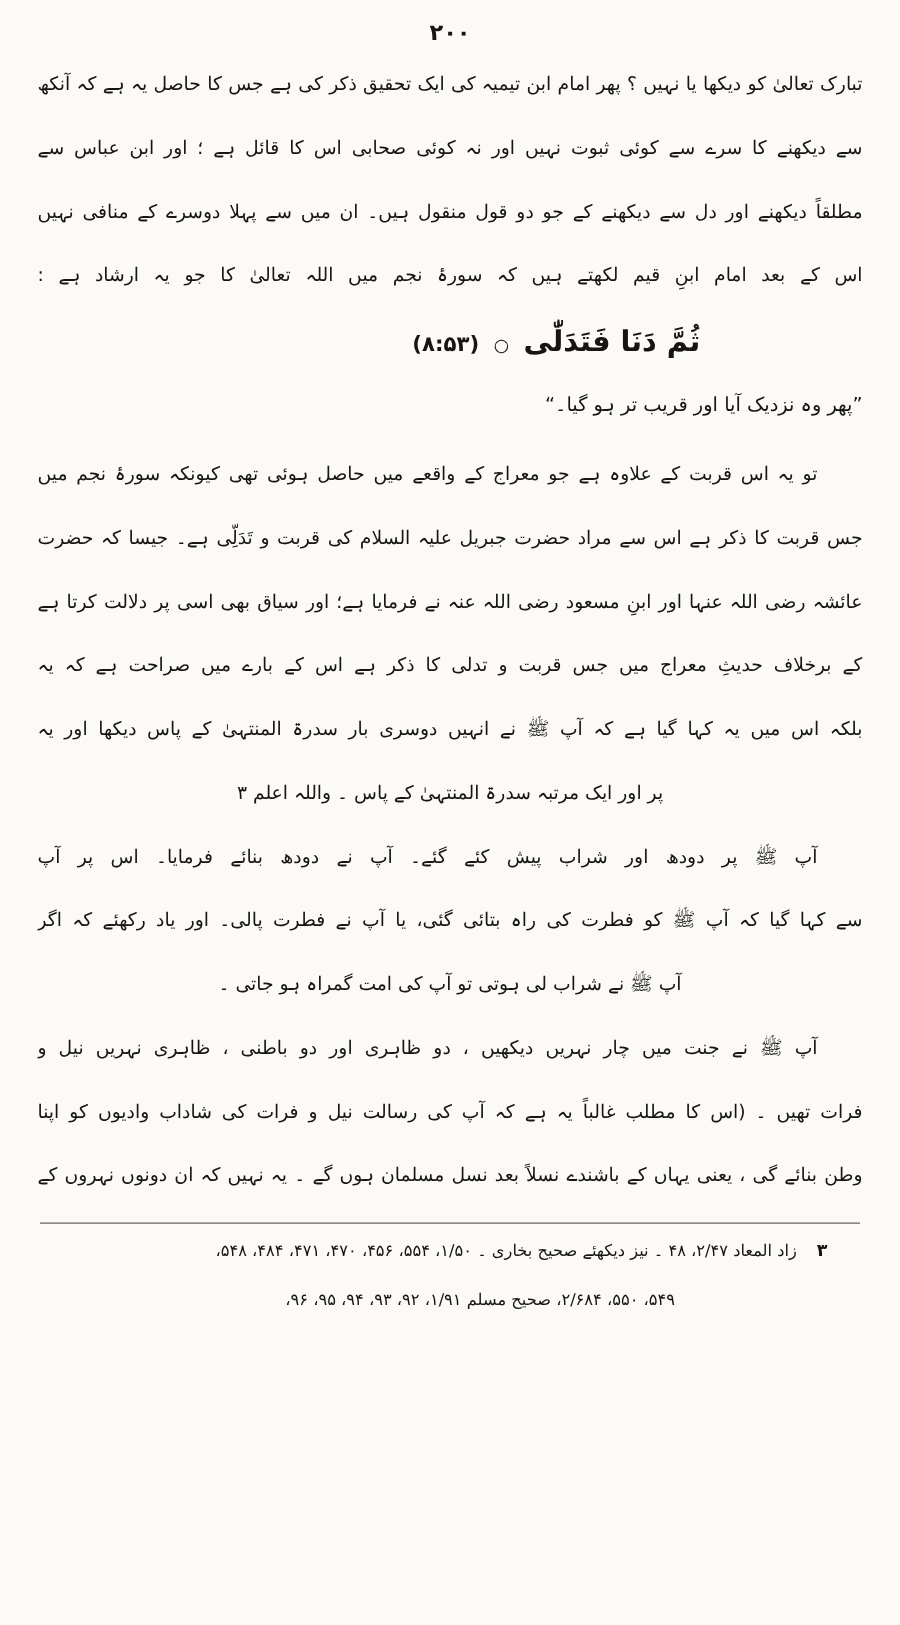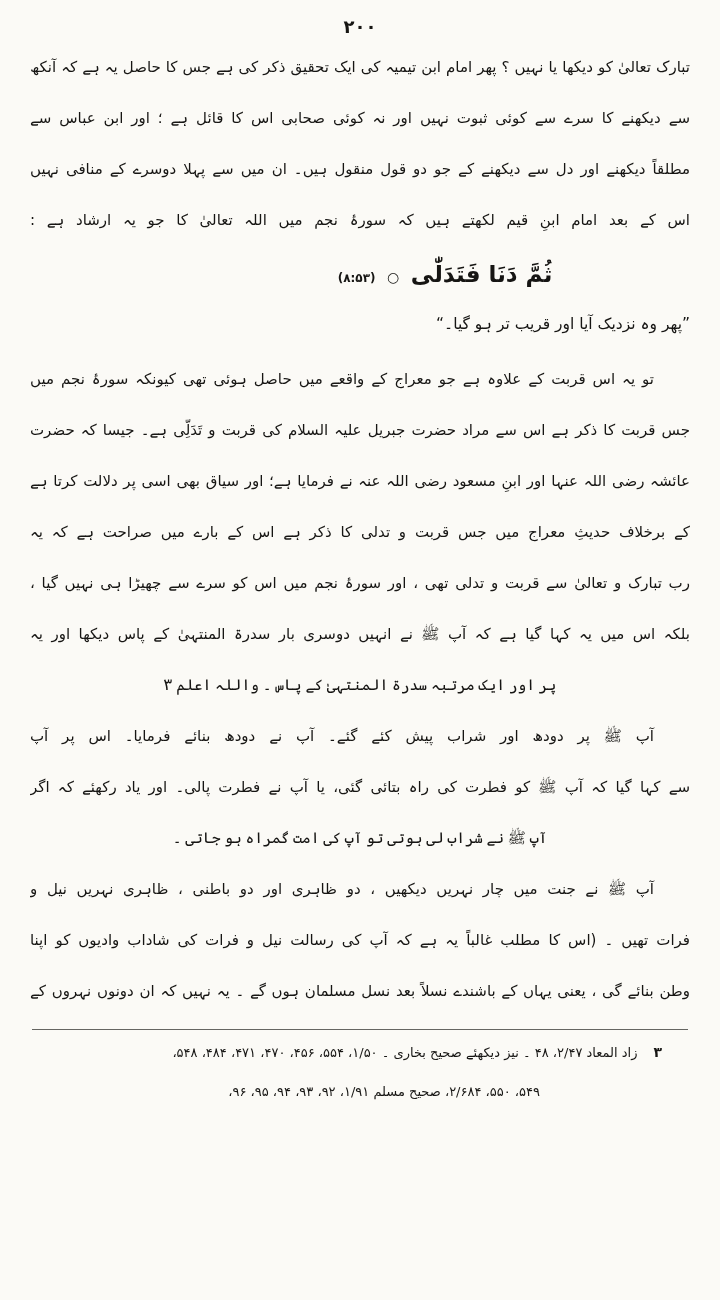--- a/index.html
+++ b/index.html
@@ -27,30 +27,30 @@
   .line{
     font-size:15px;
     line-height:51px;
     height:51px;
     overflow:hidden;
     text-align:justify;
     text-align-last:justify;
     white-space:normal;
   }
   .line.indent{padding-right:36px;}
-  .line.center{text-align:center;text-align-last:center;font-family:Liberation Serif, serif;}
+  .line.center{text-align:center;text-align-last:center;}
   .verse{
     text-align:center;
     height:56px;line-height:56px;
     padding-left:170px;
     font-weight:bold;
   }
   .vtext{font-size:23px;}
   .vmark{font-size:14px;font-weight:normal;padding:0 6px;}
-  .vref{font-size:12px;}
+  .vref{font-size:17px;}
   .translation{
     text-align:right;
     font-size:15.5px;
     height:44px;line-height:44px;
     padding-left:80px;
   }
   .fnsep{
     margin:12px 2px 2px 2px;
     height:0;
     border-top:1.5px solid #4a4a46;
@@ -92,21 +92,20 @@
     <span class="vref">(۸:۵۳)</span>
   </div>
 
   <div class="translation">”پھر وہ نزدیک آیا اور قریب تر ہو گیا۔“</div>
 
   <div class="para ptop">
     <div class="line indent">تو یہ اس قربت کے علاوہ ہے جو معراج کے واقعے میں حاصل ہوئی تھی کیونکہ سورۂ نجم میں</div>
     <div class="line">جس قربت کا ذکر ہے اس سے مراد حضرت جبریل علیہ السلام کی قربت و تَدَلِّی ہے۔ جیسا کہ حضرت</div>
     <div class="line">عائشہ رضی اللہ عنہا اور ابنِ مسعود رضی اللہ عنہ نے فرمایا ہے؛ اور سیاق بھی اسی پر دلالت کرتا ہے اس</div>
     <div class="line">کے برخلاف حدیثِ معراج میں جس قربت و تدلی کا ذکر ہے اس کے بارے میں صراحت ہے کہ یہ</div>
-    <div class="line">رب تبارک و تعالیٰ سے قربت و تدلی تھی ، اور سورۂ نجم میں اس کو سرے سے چھیڑا ہی نہیں گیا ،</div>
     <div class="line">بلکہ اس میں یہ کہا گیا ہے کہ آپ ﷺ نے انہیں دوسری بار سدرۃ المنتہیٰ کے پاس دیکھا  اور یہ</div>
     <div class="line center">پر اور ایک مرتبہ سدرۃ المنتہیٰ کے پاس ۔ واللہ اعلم ۳</div>
   </div>
 
 
   <div class="para">
     <div class="line indent">آپ ﷺ پر دودھ اور شراب پیش کئے گئے۔ آپ نے دودھ بنائے فرمایا۔ اس پر آپ</div>
     <div class="line">سے کہا گیا کہ آپ ﷺ کو فطرت کی راہ بتائی گئی، یا آپ نے فطرت پالی۔ اور یاد رکھئے کہ اگر</div>
     <div class="line center">آپ ﷺ نے شراب لی ہوتی تو آپ کی امت گمراہ ہو جاتی ۔</div>
   </div>

